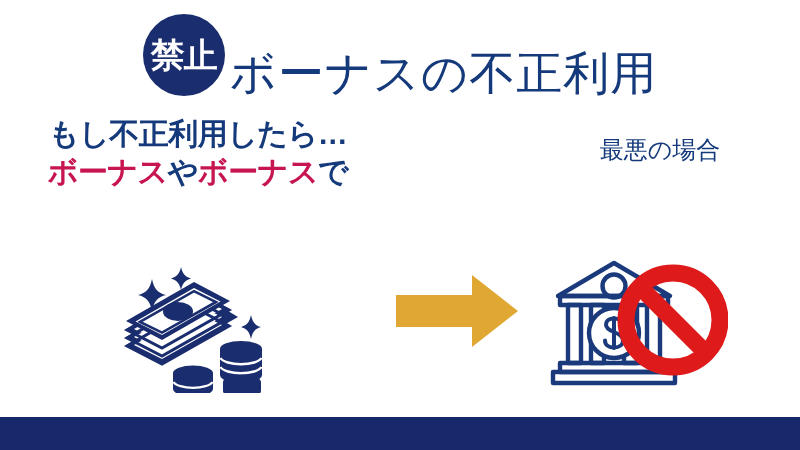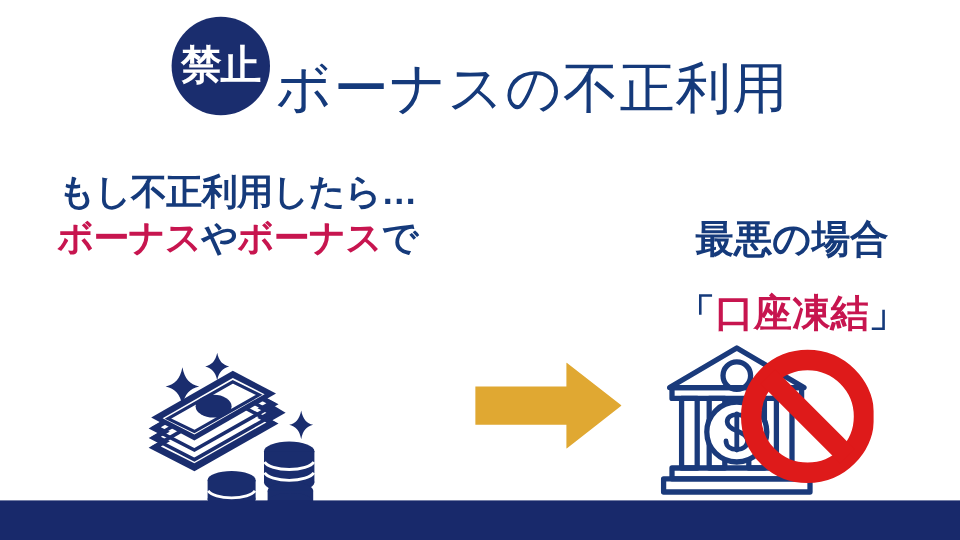--- a/index.html
+++ b/index.html
@@ -62,21 +62,21 @@
     font-weight: normal;
     line-height: 1;
     letter-spacing: 1px;
     white-space: nowrap;
   }
 
   
   .body-area {
     position: absolute;
     left: 0;
-    top: 130px;
+    top: 103px;
     width: 660px;
     height: 290px;
   }
 
   
   .left-text {
     position: absolute;
     left: 8px;
     top: 12px;
     width: 380px;
@@ -107,26 +107,25 @@
 
   
   .right-text {
     position: absolute;
     left: 520px;
     top: 30px;
     width: 280px;
     text-align: center;
   }
   .right-text .ln {
-    font-size: 32px;
-    font-weight: bold;
+    font-size: 24px;
+    font-weight: normal;
     line-height: 1.45;
     white-space: nowrap;
     letter-spacing: 0px;
-    margin-top: 16px;
   }
 
   
   .money-art {
     position: absolute;
     left: 118px;
     top: 160px;
     width: 185px;
     height: 130px;
   }
@@ -234,23 +233,20 @@
     </div>
 
     <div class="arrow-wrap">
       <svg viewBox="0 0 122 72" width="122" height="72" xmlns="http://www.w3.org/2000/svg">
         <path d="M0 20 L76 20 L76 0 L122 36 L76 72 L76 52 L0 52 Z" fill="#e0a832"></path>
       </svg>
     </div>
 
     <div class="right-text">
       <div class="ln navy">最悪の場合</div>
-      <div class="ln">
-        <span class="navy">「</span><span class="crimson">口座凍結</span><span class="navy">」</span>
-      </div>
     </div>
 
     <div class="bank-art">
       <svg viewBox="0 0 180 130" width="180" height="130" xmlns="http://www.w3.org/2000/svg">
 
         <g fill="none" stroke="#1a3a7b" stroke-width="4.4" stroke-linejoin="round" stroke-linecap="round">
 
           <path d="M10 38 L66 5 L122 38 Z"></path>
 
           <circle cx="66" cy="28" r="11.5"></circle>

